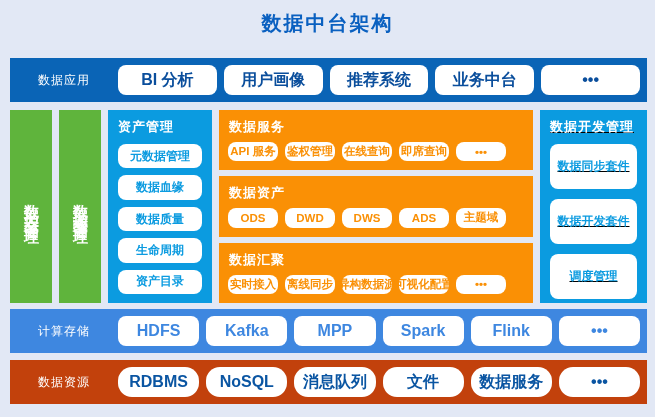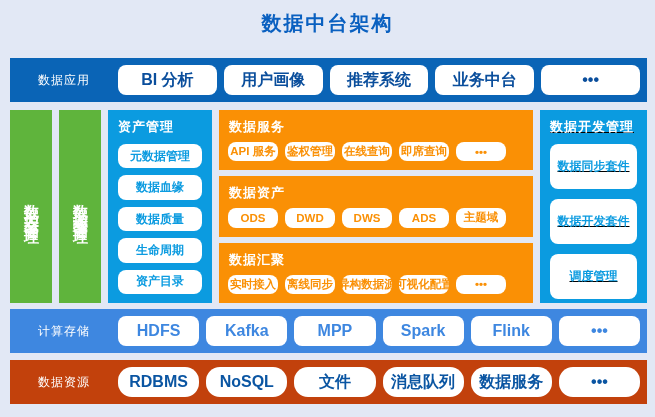--- a/index.html
+++ b/index.html
@@ -178,20 +178,20 @@
         <div class="chip">Flink</div>
         <div class="chip">•••</div>
       </div>
   </div>
 
   <div class="layer-row row-resource">
     <div class="layer-label">数据资源</div>
     <div class="layer-chips">
         <div class="chip">RDBMS</div>
         <div class="chip">NoSQL</div>
+        <div class="chip">消息队列</div>
         <div class="chip">文件</div>
-        <div class="chip">消息队列</div>
         <div class="chip">数据服务</div>
         <div class="chip">•••</div>
       </div>
   </div>
 
 </div>
 
 </body></html>

